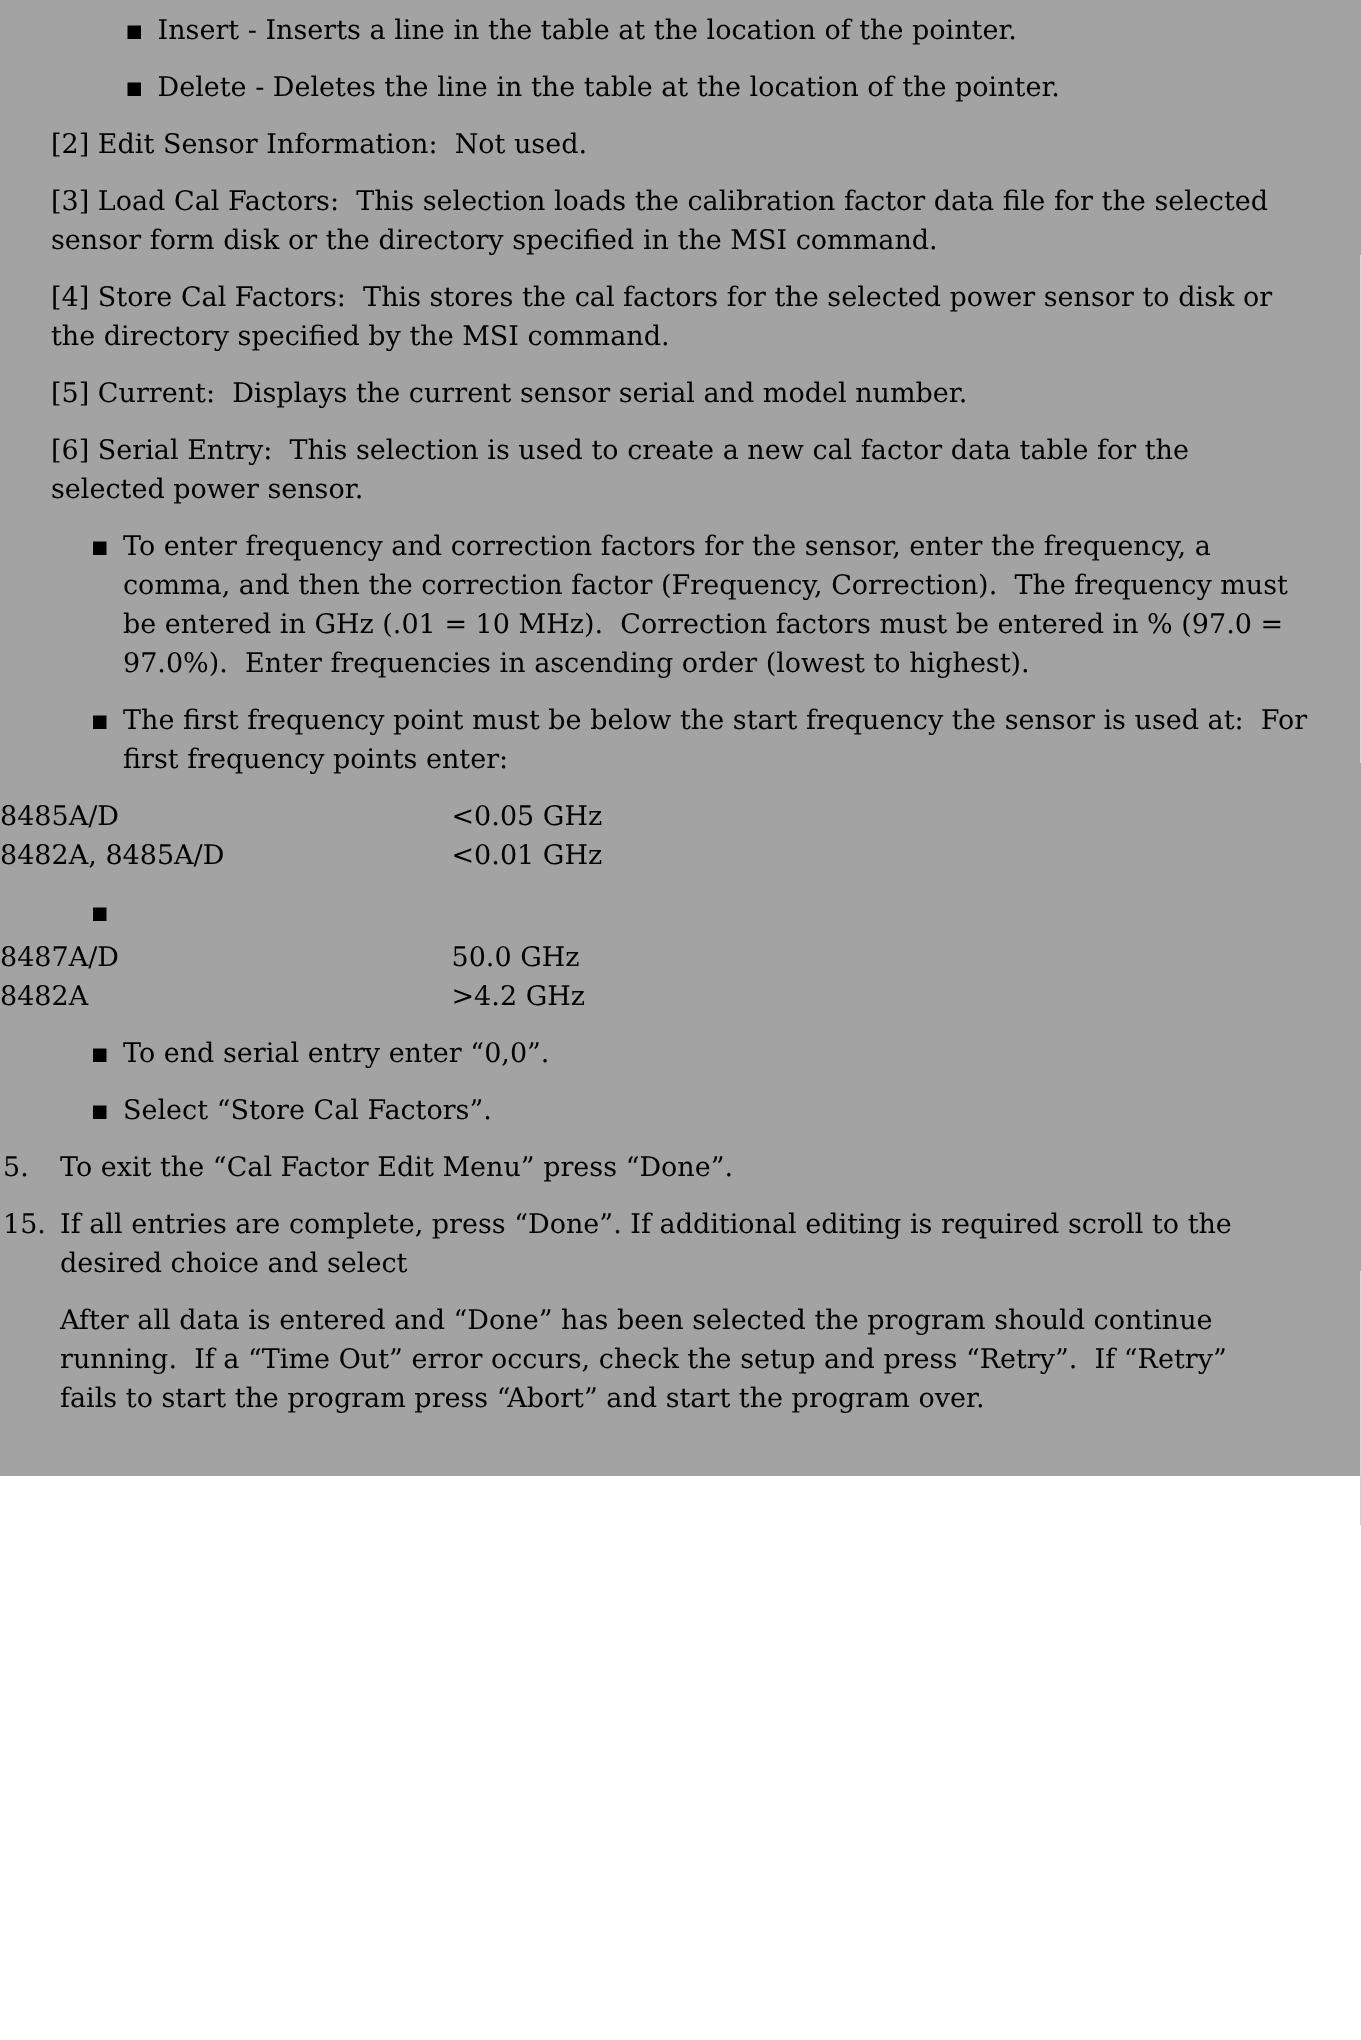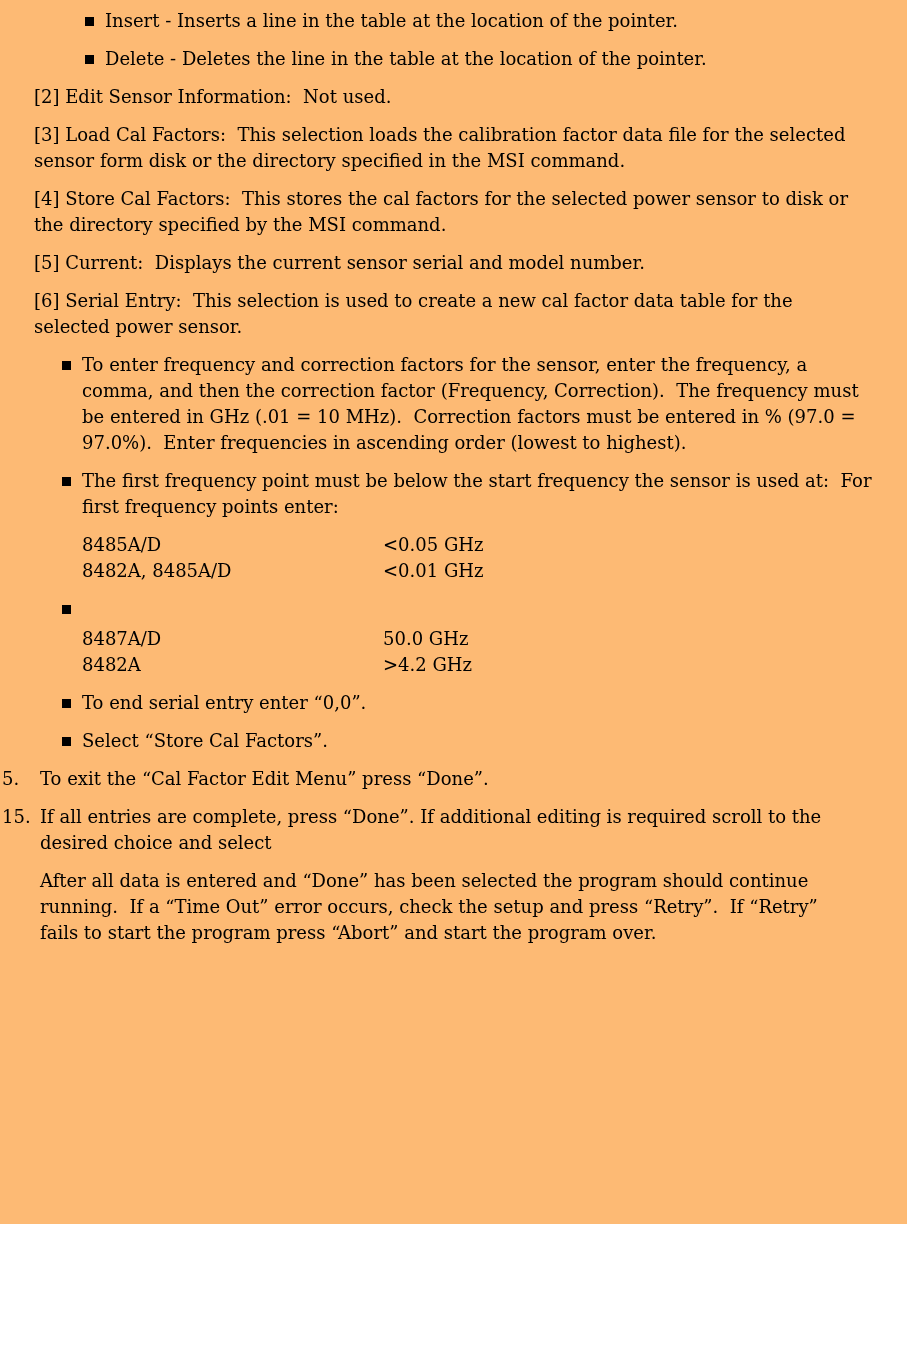--- a/index.html
+++ b/index.html
@@ -1,19 +1,19 @@
 <!DOCTYPE html>
 <html><head>
 <meta charset="utf-8">
 <style>
   html,body { margin:0; padding:0; background:#ffffff; }
   .page {
     position:relative;
-    width:907px; height:1224px;
-    background:#fdba74;
+    width:907px; height:984px;
+    background:#a3a3a3;
     color:#000000;
     font-family:"DejaVu Serif", serif;
     font-size:18px;
     line-height:26px;
     overflow:hidden;
   }
   .content { position:absolute; top:8px; left:0; right:0; }
   .block { margin:0 0 12px 0; }
   .btext, .ptext, .tcell, .num, .ntext { white-space:pre; }
 
@@ -25,21 +25,21 @@
   .bullet-item.lv1 { padding-left:62px; }
   .bullet-item.lv2 { padding-left:85px; }
   .sq {
     flex:0 0 auto;
     width:9px; height:9px;
     background:#000000;
     margin:9px 11px 0 0;
   }
 
   
-  .table-block { padding-left:82px; }
+  .table-block { }
   .trow { display:flex; }
   .tcol1 { width:301px; flex:0 0 auto; }
 
   
   .num-item { position:relative; padding-left:40px; }
   .num { position:absolute; left:2px; top:0; }
 
   .closing { padding-left:40px; }
 
   

